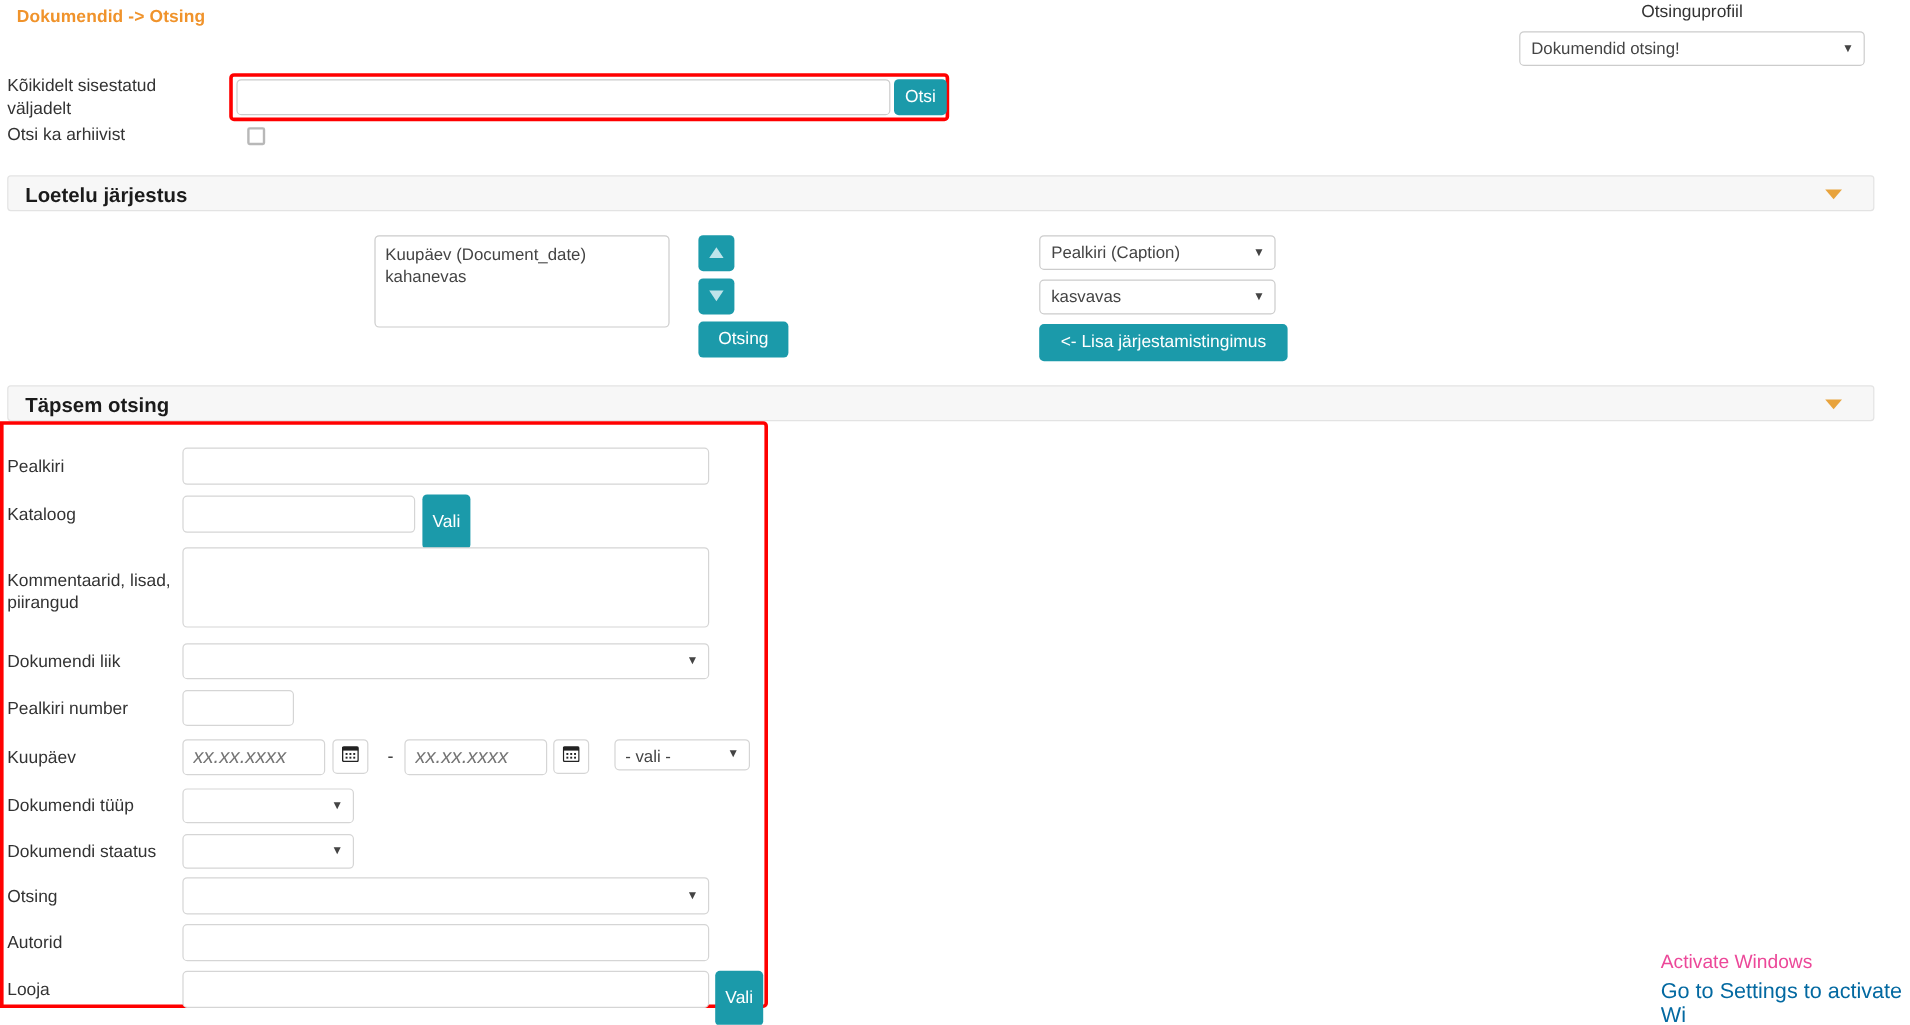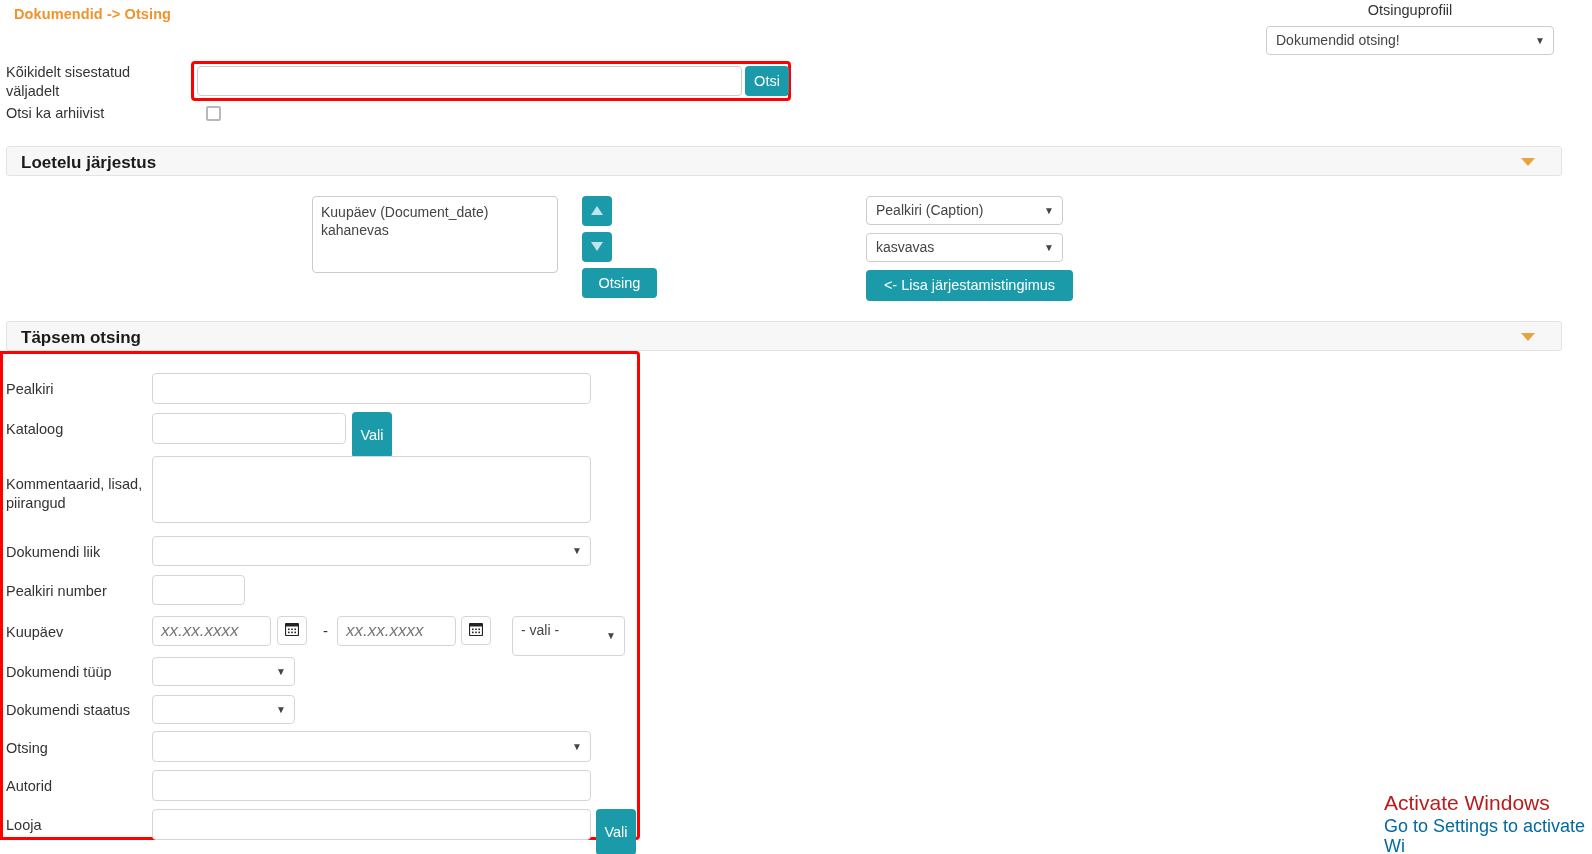--- a/index.html
+++ b/index.html
@@ -280,21 +280,21 @@
   }
 
   
   .wm {
     position: absolute;
     left: 1384px; top: 790px;
     color: #d0d0d0;
     text-align: left;
     pointer-events: none;
   }
-  .wm-1 { font-size: 21px; line-height: 26px; color: #b91c1c; }
+  .wm-1 { font-size: 16px; line-height: 26px; color: #ec4899; }
   .wm-2 { font-size: 18px; line-height: 20px; color: #0369a1; }
 </style>
 </head>
 <body>
 
 <div class="page">
 
   <div class="breadcrumb">Dokumendid -&gt; Otsing</div>
 
   <div class="profile-wrap">
@@ -381,21 +381,21 @@
       <rect x="0.5" y="1.5" width="13" height="12" rx="1" fill="none" stroke="#222" stroke-width="1.2"></rect>
       <rect x="0.5" y="1.5" width="13" height="3" fill="#222"></rect>
       <rect x="3" y="6.5" width="1.6" height="1.6" fill="#222"></rect>
       <rect x="6.2" y="6.5" width="1.6" height="1.6" fill="#222"></rect>
       <rect x="9.4" y="6.5" width="1.6" height="1.6" fill="#222"></rect>
       <rect x="3" y="9.6" width="1.6" height="1.6" fill="#222"></rect>
       <rect x="6.2" y="9.6" width="1.6" height="1.6" fill="#222"></rect>
       <rect x="9.4" y="9.6" width="1.6" height="1.6" fill="#222"></rect>
     </svg>
   </div>
-  <div class="f-select" style="left:512px; top:616px; width:113px; height:40px; text-align:left;">
+  <div class="f-select" style="left:512px; top:616px; width:113px; height:26px; text-align:left;">
     <span>- vali -</span>
     <span class="caret">▼</span>
   </div>
 
   <div class="f-label" style="top:663px;">Dokumendi tüüp</div>
   <div class="f-select" style="left:152px; top:657px; width:143px; height:29px;">
     <span></span>
     <span class="caret">▼</span>
   </div>
 

